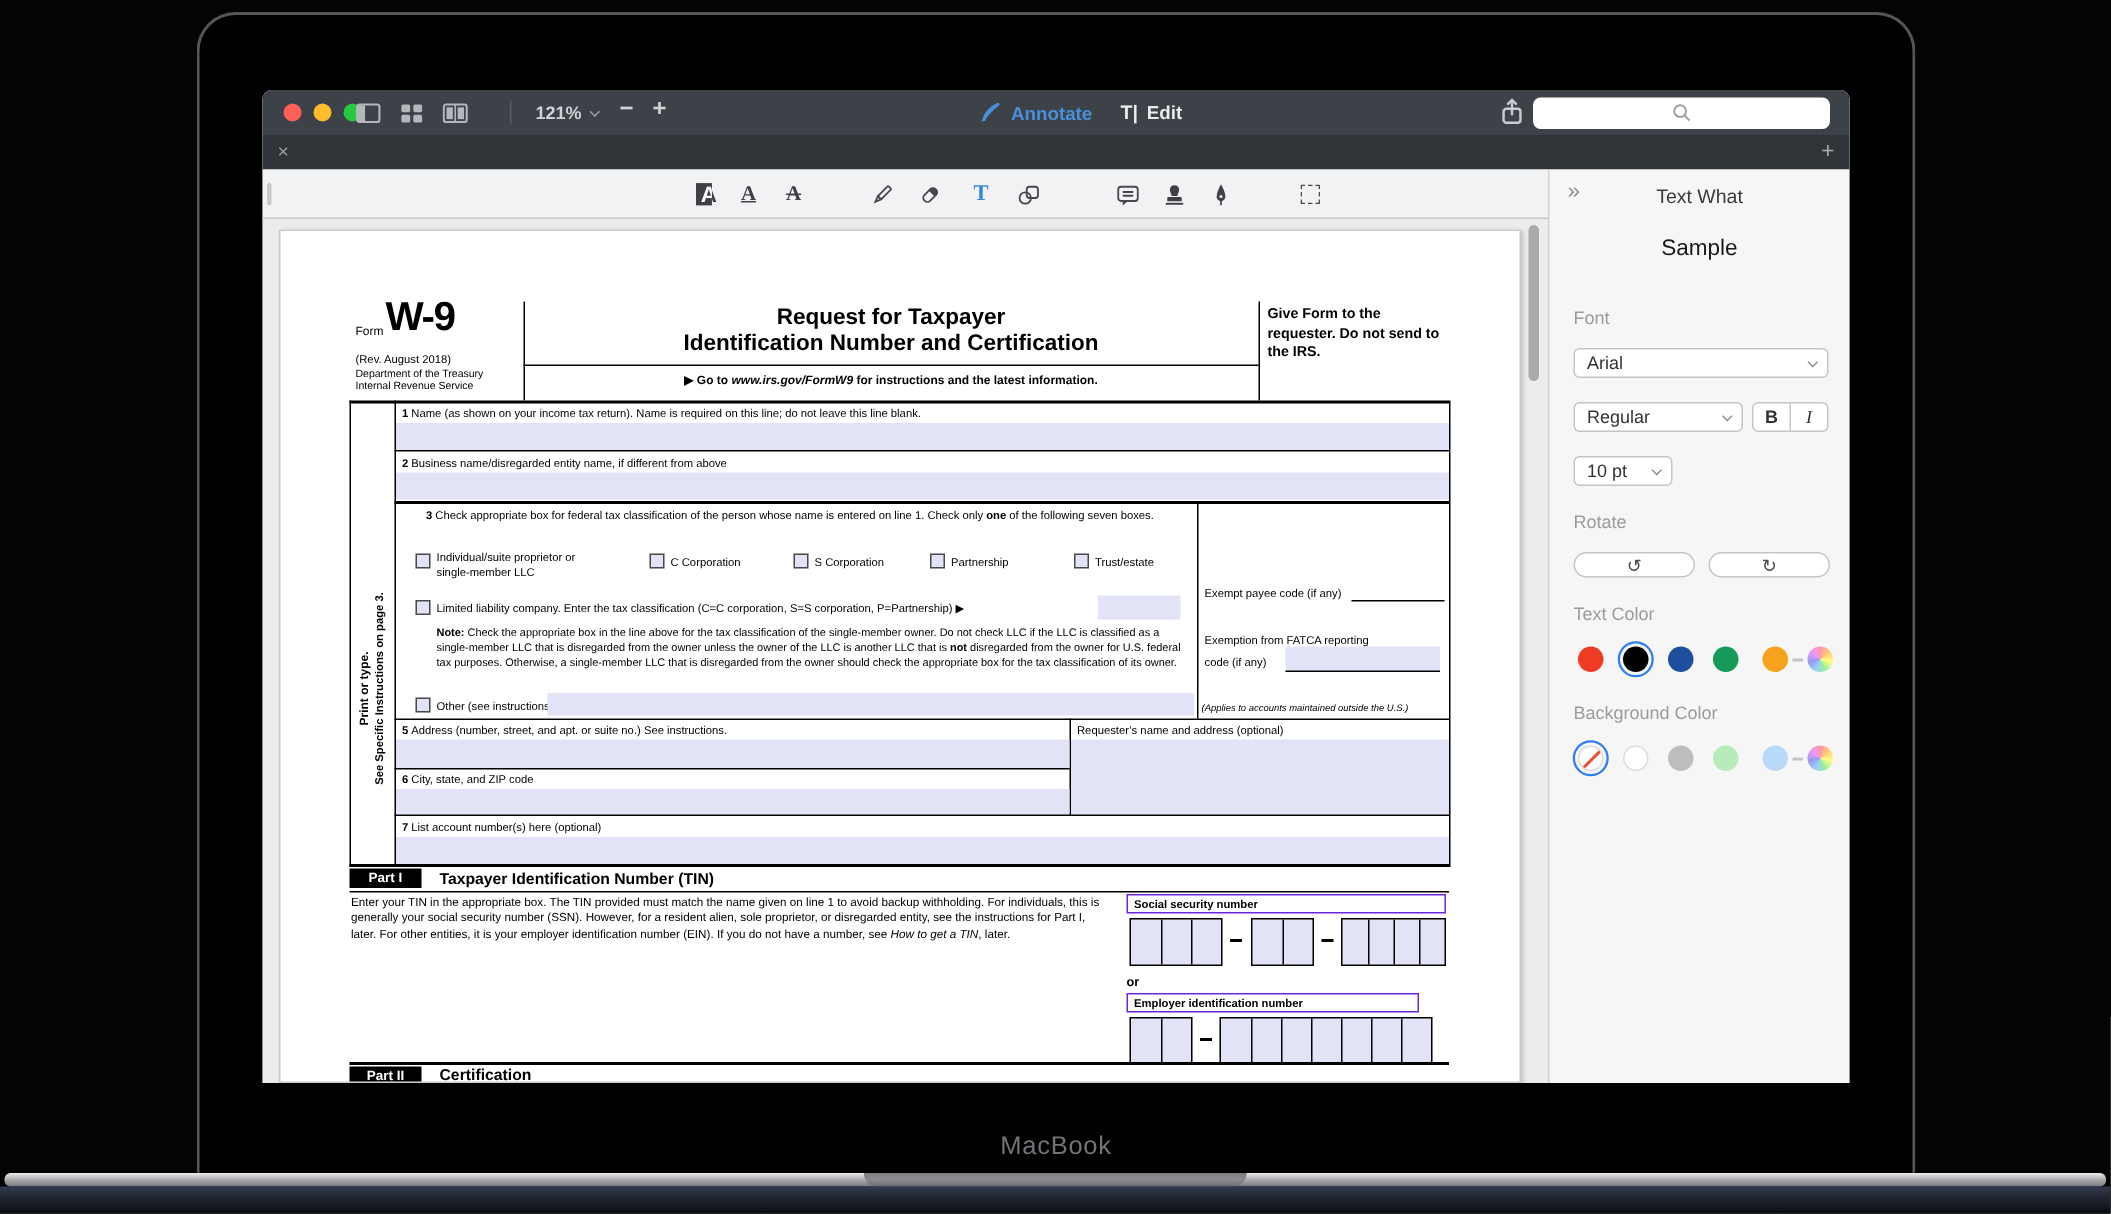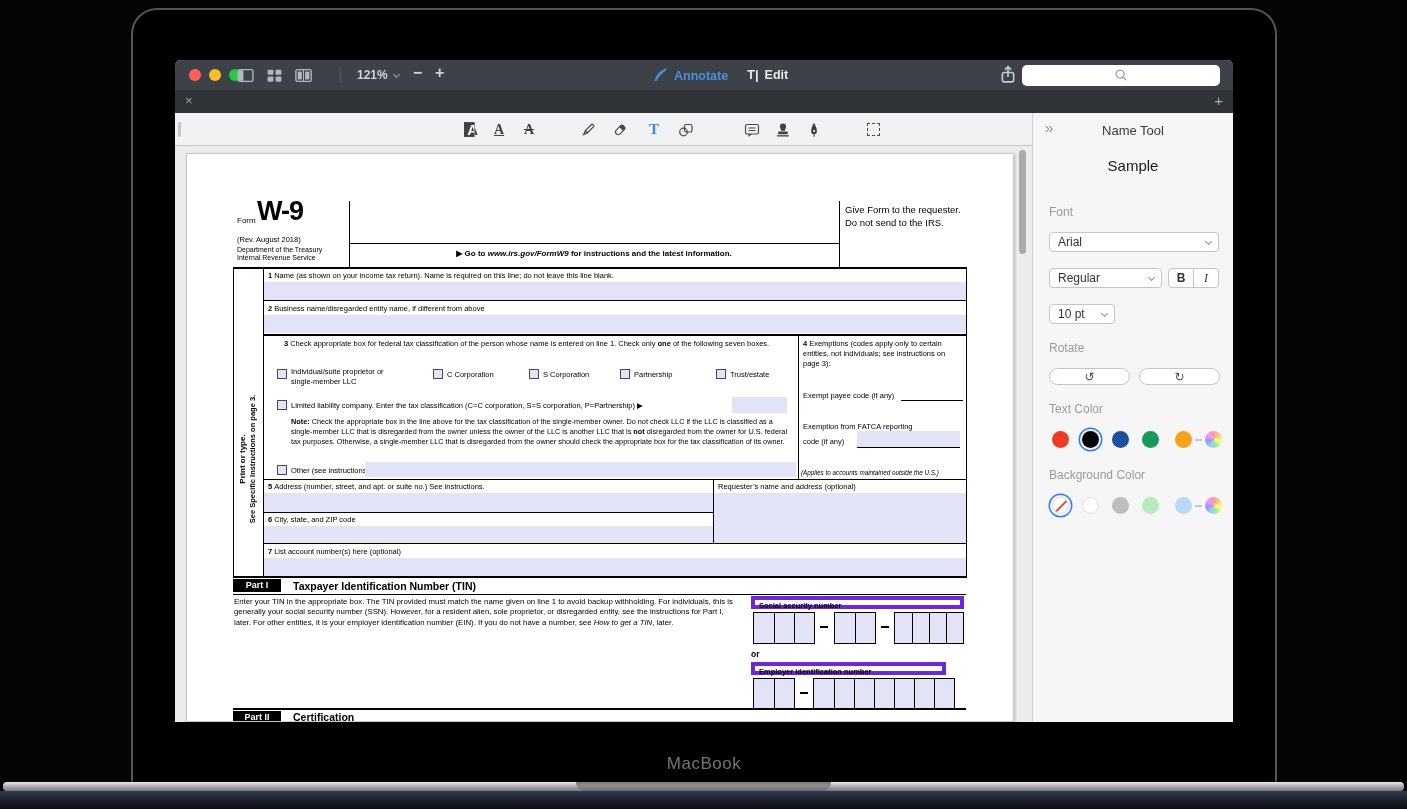--- a/index.html
+++ b/index.html
@@ -84,21 +84,21 @@
   .fldu{border-bottom:1px solid #000;}
   .uline{position:absolute;border-bottom:1px solid #000;}
   .cb{position:absolute;width:10px;height:10px;background:var(--field,#e3e3f8);border:1px solid #4a4a4a;}
   .cellrow{position:absolute;display:flex;border:1px solid #000;background:var(--field,#e3e3f8);}
   .cell{width:20px;height:30px;border-left:1px solid #000;}
   .cell.sm{width:17px;}
   .cell:first-child{border-left:none;}
   .tindash{position:absolute;width:8px;height:2px;background:#000;}
   .pbox{position:absolute;background:#000;color:#fff;font-weight:bold;font-size:9px;text-align:center;height:13px;line-height:13px;width:48px;}
   .ptitle{position:absolute;font-size:10.5px;font-weight:bold;}
-  .boxedlabel{position:absolute;border:4px solid #6d28d9;background:#fff;font-size:7.5px;font-weight:bold;height:13px;line-height:12px;padding-left:4px;}
+  .boxedlabel{position:absolute;border:1px solid #6d28d9;background:#fff;font-size:7.5px;font-weight:bold;height:13px;line-height:12px;padding-left:4px;}
   .vert{position:absolute;left:-64px;top:295px;width:250px;transform:rotate(-90deg);text-align:center;line-height:10px;}
   .vert .l1{font-size:8px;font-weight:bold;}
   .vert .l2{font-size:7.5px;font-weight:bold;}
   .hdr-big{position:absolute;font-weight:bold;}
 </style>
 </head>
 <body>
 
 <div class="scene">
 
@@ -254,26 +254,28 @@
               <div class="l1">Print or type.</div>
               <div class="l2">See Specific Instructions on page 3.</div>
             </div>
 
             <span class="lab" style="left:50px;top:62px;font-size:8px">Form</span>
             <span class="hdr-big" style="left:70px;top:42px;font-size:27px;letter-spacing:-1px">W-9</span>
             <span class="lab" style="left:50px;top:81px">(Rev. August 2018)</span>
             <span class="lab" style="left:50px;top:92px;font-size:7px">Department of the Treasury</span>
             <span class="lab" style="left:50px;top:100px;font-size:7px">Internal Revenue Service</span>
             <div class="vl" style="left:162px;top:47px;height:66px"></div>
+            <div class="hdr-big" style="left:162px;top:49px;width:490px;text-align:center;font-size:15px">Request for Taxpayer</div>
+            <div class="hdr-big" style="left:162px;top:66px;width:490px;text-align:center;font-size:15px">Identification Number and Certification</div>
             <div class="hl" style="left:162px;top:89px;width:490px"></div>
             <div style="position:absolute;left:162px;top:95px;width:490px;text-align:center;font-size:8px;font-weight:bold">
               <span>▶ </span><span>Go to </span><i>www.irs.gov/FormW9</i><span> for instructions and the latest information.</span>
             </div>
             <div class="vl" style="left:652px;top:47px;height:66px"></div>
-            <div style="position:absolute;left:658px;top:50px;width:118px;font-size:9.5px;font-weight:normal;line-height:12.5px">Give Form to the requester. Do not send to the IRS.</div>
+            <div style="position:absolute;left:658px;top:50px;width:118px;font-size:9.5px;font-weight:bold;line-height:12.5px">Give Form to the requester. Do not send to the IRS.</div>
             <div class="hl2" style="left:46px;top:113px;width:733px"></div>
 
             <div class="vl" style="left:46px;top:113px;height:311px"></div>
             <div class="vl" style="left:76px;top:113px;height:311px"></div>
             <div class="vl" style="left:779px;top:113px;height:311px"></div>
 
             <div class="lab" style="left:81px;top:117px"><span class="num">1</span><span>Name (as shown on your income tax return). Name is required on this line; do not leave this line blank.</span></div>
             <div class="fld" style="left:77px;top:128px;width:702px;height:18px"></div>
             <div class="hl" style="left:76px;top:146px;width:703px"></div>
 
@@ -296,21 +298,20 @@
             <span class="lab" style="left:543px;top:216px">Trust/estate</span>
             <span class="cb" style="left:90px;top:246px"></span>
             <span class="lab" style="left:104px;top:247px">Limited liability company. Enter the tax classification (C=C corporation, S=S corporation, P=Partnership) ▶</span>
             <div class="fld" style="left:545px;top:243px;width:55px;height:16px"></div>
             <div class="labw" style="left:104px;top:263px;width:505px;font-size:7.3px"><b>Note:</b><span> Check the appropriate box in the line above for the tax classification of the single-member owner.  Do not check LLC if the LLC is classified as a single-member LLC that is disregarded from the owner unless the owner of the LLC is another LLC that is </span><b>not</b><span> disregarded from the owner for U.S. federal tax purposes. Otherwise, a single-member LLC that is disregarded from the owner should check the appropriate box for the tax classification of its owner.</span></div>
             <span class="cb" style="left:90px;top:311px"></span>
             <span class="lab" style="left:104px;top:312px">Other (see instructions) ▶</span>
             <div class="fld" style="left:178px;top:308px;width:431px;height:15px"></div>
             <div class="hl" style="left:76px;top:325px;width:703px"></div>
 
-            <div class="labw" style="left:616px;top:185px;width:158px"><span class="num">4</span><span>Exemptions (codes apply only to certain entities, not individuals; see instructions on page 3):</span></div>
             <span class="lab" style="left:616px;top:237px">Exempt payee code (if any)</span>
             <div class="uline" style="left:714px;top:235px;width:62px;height:12px"></div>
             <span class="lab" style="left:616px;top:268px">Exemption from FATCA reporting</span>
             <span class="lab" style="left:616px;top:283px">code (if any)</span>
             <div class="fld fldu" style="left:670px;top:277px;width:103px;height:17px"></div>
             <span class="lab" style="left:614px;top:315px;font-size:6.3px;font-style:italic">(Applies to accounts maintained outside the U.S.)</span>
 
             <div class="vl" style="left:526px;top:325px;height:65px"></div>
             <div class="lab" style="left:81px;top:328px"><span class="num">5</span><span>Address (number, street, and apt. or suite no.) See instructions.</span></div>
             <div class="fld" style="left:77px;top:339px;width:449px;height:19px"></div>
@@ -367,21 +368,21 @@
 
             <div class="hl2" style="left:46px;top:554px;width:733px"></div>
             <div class="pbox" style="left:46px;top:557px">Part II</div>
             <div class="ptitle" style="left:106px;top:557px">Certification</div>
           </div>
           <div class="scrollthumb"></div>
         </div>
 
         <div class="sidebar">
           <span class="collapse">»</span>
-          <div class="sb-title">Name Tool</div>
+          <div class="sb-title">Text What</div>
           <div class="sb-sample">Sample</div>
 
           <div class="sb-label" style="top:92px">Font</div>
           <div class="dd" style="left:16px;top:119px;width:170px">
               <span>Arial</span>
               <span class="chev"></span>
             </div>
           <div class="dd" style="left:16px;top:155px;width:113px">
               <span>Regular</span>
               <span class="chev"></span>

